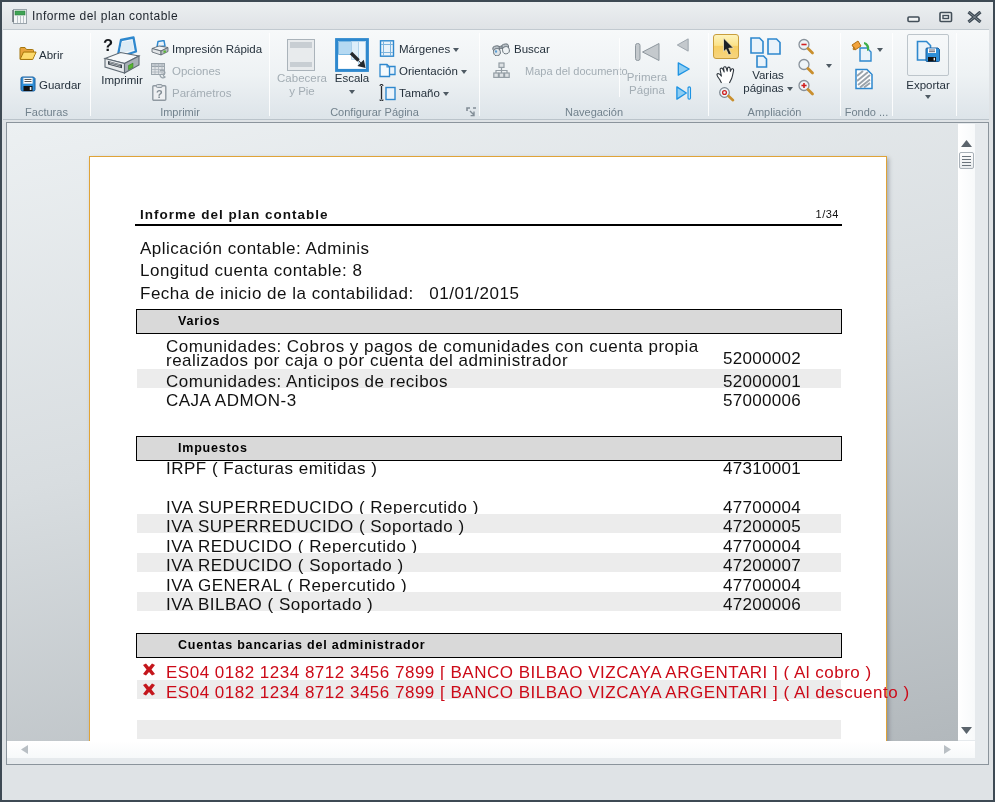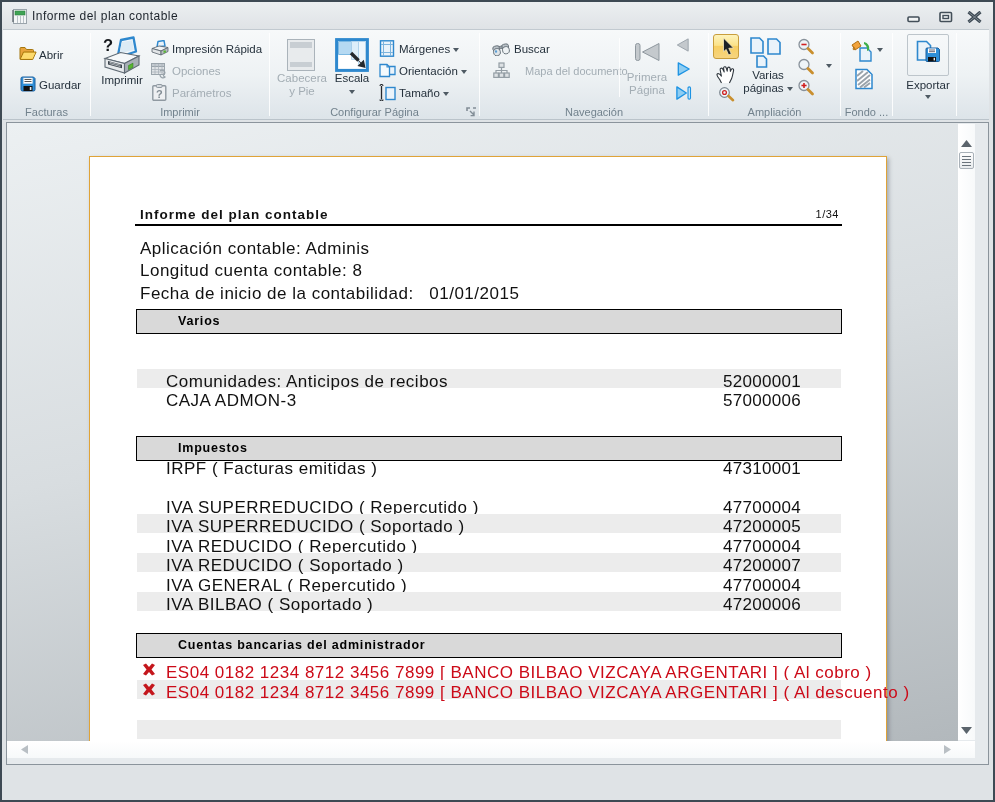--- a/index.html
+++ b/index.html
@@ -321,20 +321,24 @@
         <div class="doc" style="position:absolute;left:50px;top:50px;font-size:13.5px;font-weight:bold;letter-spacing:1px">Informe del plan contable</div>
         <div class="doc" style="position:absolute;right:47px;top:51px;font-size:11px;letter-spacing:0.5px">1/34</div>
         <div style="position:absolute;left:45px;top:67px;width:707px;height:2px;background:#000"></div>
         <div class="doc" style="position:absolute;left:50px;top:82px">Aplicación contable: Adminis</div>
         <div class="doc" style="position:absolute;left:50px;top:104px">Longitud cuenta contable: 8</div>
         <div class="doc" style="position:absolute;left:50px;top:127px">Fecha de inicio de la contabilidad:&nbsp;&nbsp; 01/01/2015</div>
 
         <div class="sech" style="top:152px">
             <b>Varios</b>
           </div>
+        <div class="row" style="top:180px;height:32px">
+          <div class="doc rtxt" style="white-space:normal;width:557px;line-height:13.5px">Comunidades: Cobros y pagos de comunidades con cuenta propia realizados por caja o por cuenta del administrador</div>
+          <div class="doc rnum" style="top:12px">52000002</div>
+        </div>
         <div class="row g" style="top:212px">
             <div class="doc rtxt">Comunidades: Anticipos de recibos</div>
             <div class="doc rnum">52000001</div>
           </div>
         <div class="row" style="top:231px">
             <div class="doc rtxt">CAJA ADMON-3</div>
             <div class="doc rnum">57000006</div>
           </div>
 
         <div class="sech" style="top:279px">

